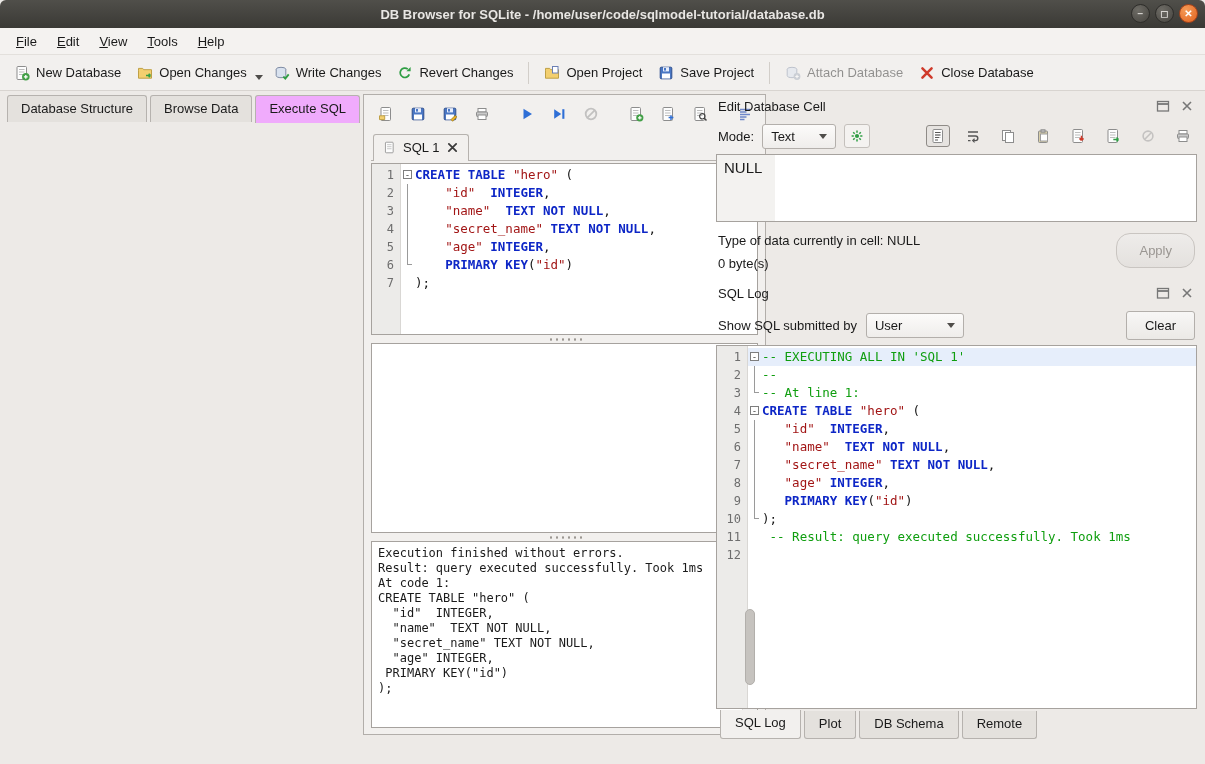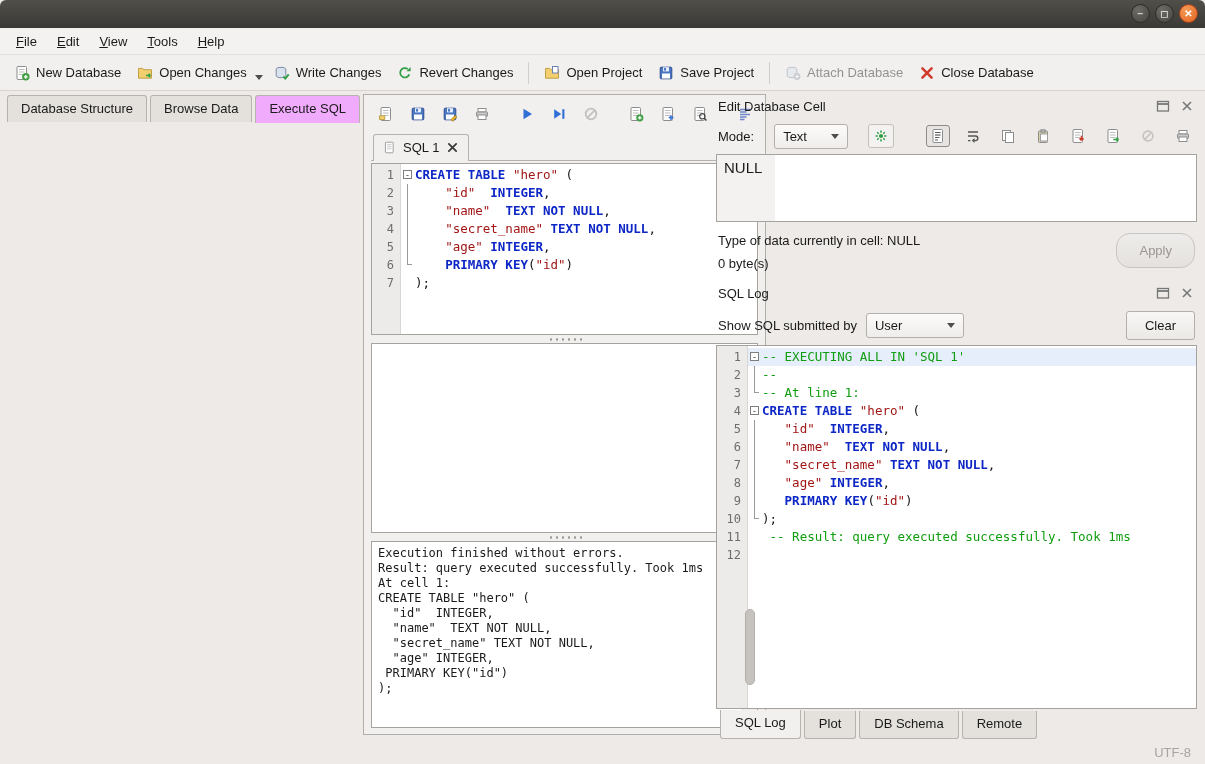--- a/index.html
+++ b/index.html
@@ -91,21 +91,21 @@
   .results-text{ flex:1; padding:4px 6px; white-space:pre; overflow:hidden;}
   .scrollbar{ width:15px; flex:none; background:#f1f0ef; border-left:1px solid #dedcda; display:flex; flex-direction:column;}
   .sb-arrow{ height:14px; display:flex; align-items:center; justify-content:center; font-size:7px; color:#6f6d6a; flex:none;}
   .sb-track{ flex:1; position:relative; }
   .sb-thumb{ position:absolute; left:2px; right:2px; top:34%; height:48%; background:#c6c3bf; border-radius:5px; border:1px solid #b2afab;}
   
   .dock-header{ height:24px; display:flex; align-items:center; gap:8px; padding:0 2px; flex:none;}
   .dock-header.mt{ margin-top:10px; }
   .dock-title{ flex:1; }
   .dock-btn{ width:14px; height:14px; display:inline-flex; }
-  .cell-toolbar{ height:36px; display:flex; align-items:center; gap:20px; flex:none; padding:0 2px;}
+  .cell-toolbar{ height:36px; display:flex; align-items:center; gap:8px; flex:none; padding:0 2px;}
   .combo{ border:1px solid #b3afab; background:linear-gradient(#fcfbfa,#efedeb); border-radius:3px;
           padding:4px 8px; display:inline-flex; align-items:center; gap:14px; min-width:74px; justify-content:space-between;}
   .combo.wide{ min-width:98px; }
   .gear-btn{ width:26px; height:24px; border:1px solid #c4c0bc; border-radius:3px; background:#f4f2f0;
              display:flex; align-items:center; justify-content:center;}
   .cell-icons{ margin-left:auto; display:flex; align-items:center; gap:11px; }
   .cell-icn-btn{ width:24px; height:22px; display:flex; align-items:center; justify-content:center; border-radius:3px;}
   .cell-icn-btn.active{ border:1px solid #8f8b87; background:#e6e3e0; }
   .cell-icn-btn.disabled{ opacity:.5; }
   .cell-editor{ height:68px; flex:none; background:#fff; border:1px solid #a6a29e; display:flex; }
@@ -126,20 +126,21 @@
   .icn svg{ display:block; }
   .icn.sm{ width:13px; height:13px; }
   .icn.sm svg{ width:13px; height:13px; }
 </style>
 </head>
 <body>
 
 <div class="window">
 
   <div class="titlebar">
+    <span>DB Browser for SQLite - /home/user/code/sqlmodel-tutorial/database.db</span>
     <div class="win-controls">
       <div class="win-btn">−</div>
       <div class="win-btn">◻</div>
       <div class="win-btn close">✕</div>
     </div>
   </div>
 
   <div class="menubar">
       <div class="menu-item"><u>F</u>ile</div>
       <div class="menu-item"><u>E</u>dit</div>
@@ -421,21 +422,21 @@
             </div>
           </div>
         <div class="splitter">
             <span class="grip"></span>
           </div>
         <div class="middle-pane"></div>
         <div class="splitter">
             <span class="grip"></span>
           </div>
         <div class="results-pane">
-          <div class="results-text" id="results-text"><div>Execution finished without errors.</div><div>Result: query executed successfully. Took 1ms</div><div>At cell 1:</div><div>CREATE TABLE "hero" (</div><div>  "id"  INTEGER,</div><div>  "name"  TEXT NOT NULL,</div><div>  "secret_name" TEXT NOT NULL,</div><div>  "age" INTEGER,</div><div> PRIMARY KEY("id")</div><div>);</div></div>
+          <div class="results-text" id="results-text"><div>Execution finished without errors.</div><div>Result: query executed successfully. Took 1ms</div><div>At code 1:</div><div>CREATE TABLE "hero" (</div><div>  "id"  INTEGER,</div><div>  "name"  TEXT NOT NULL,</div><div>  "secret_name" TEXT NOT NULL,</div><div>  "age" INTEGER,</div><div> PRIMARY KEY("id")</div><div>);</div></div>
           <div class="scrollbar">
             <div class="sb-arrow">▲</div>
             <div class="sb-track">
               <div class="sb-thumb"></div>
             </div>
             <div class="sb-arrow">▼</div>
           </div>
         </div>
       </div>
     </div>
@@ -691,16 +692,13 @@
 
       <div class="bottom-tabs">
           <div class="btab active">SQL Log</div>
           <div class="btab">Plot</div>
           <div class="btab">DB Schema</div>
           <div class="btab">Remote</div>
         </div>
     </div>
   </div>
 
-  <div class="statusbar">
-    <span>UTF-8</span>
-  </div>
 </div>
 
 </body></html>

